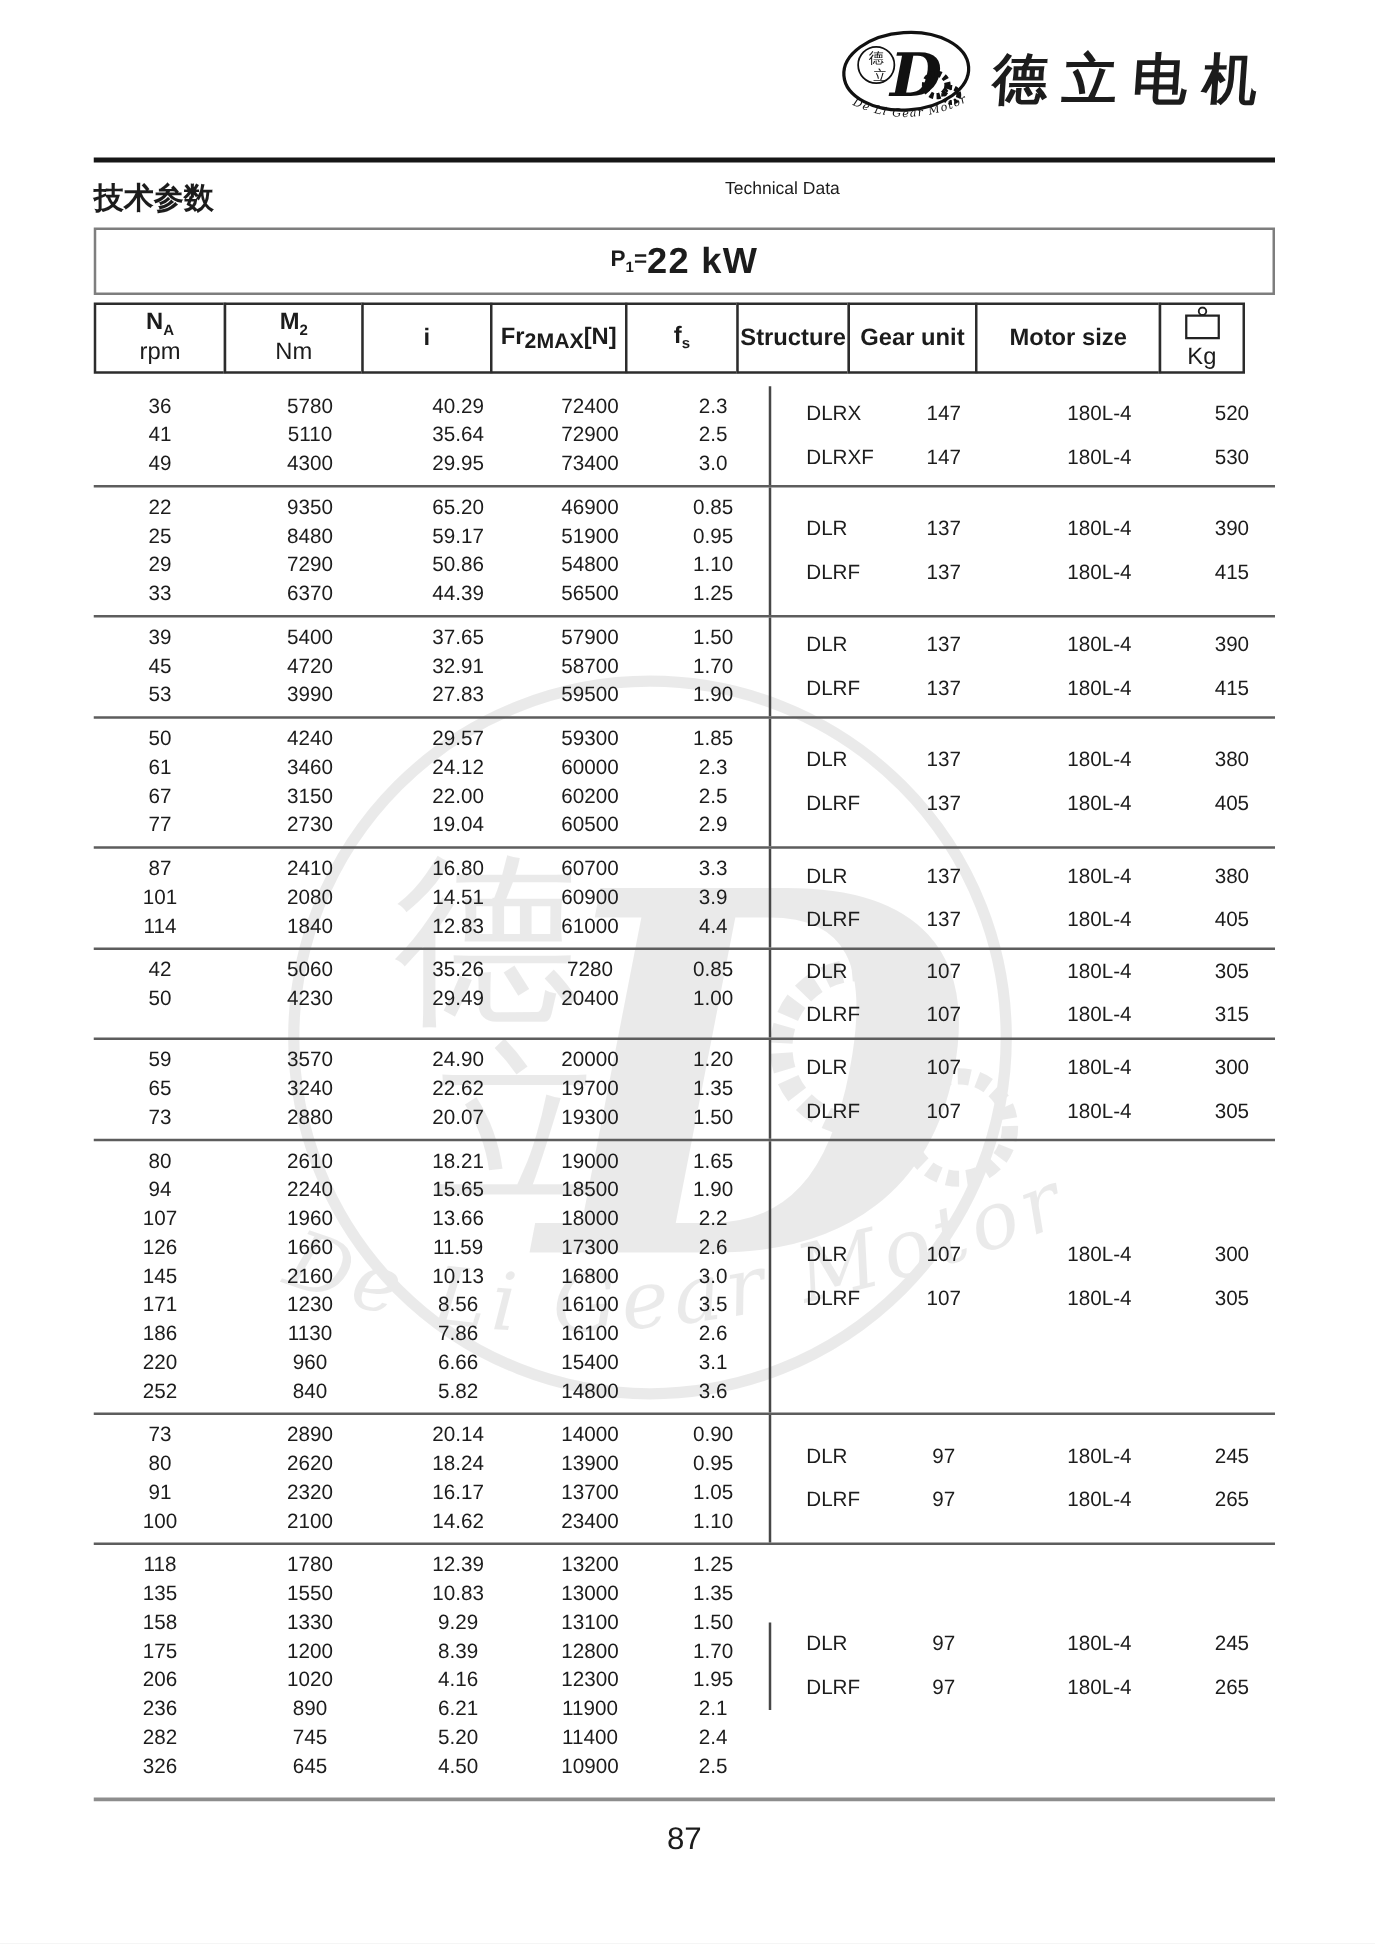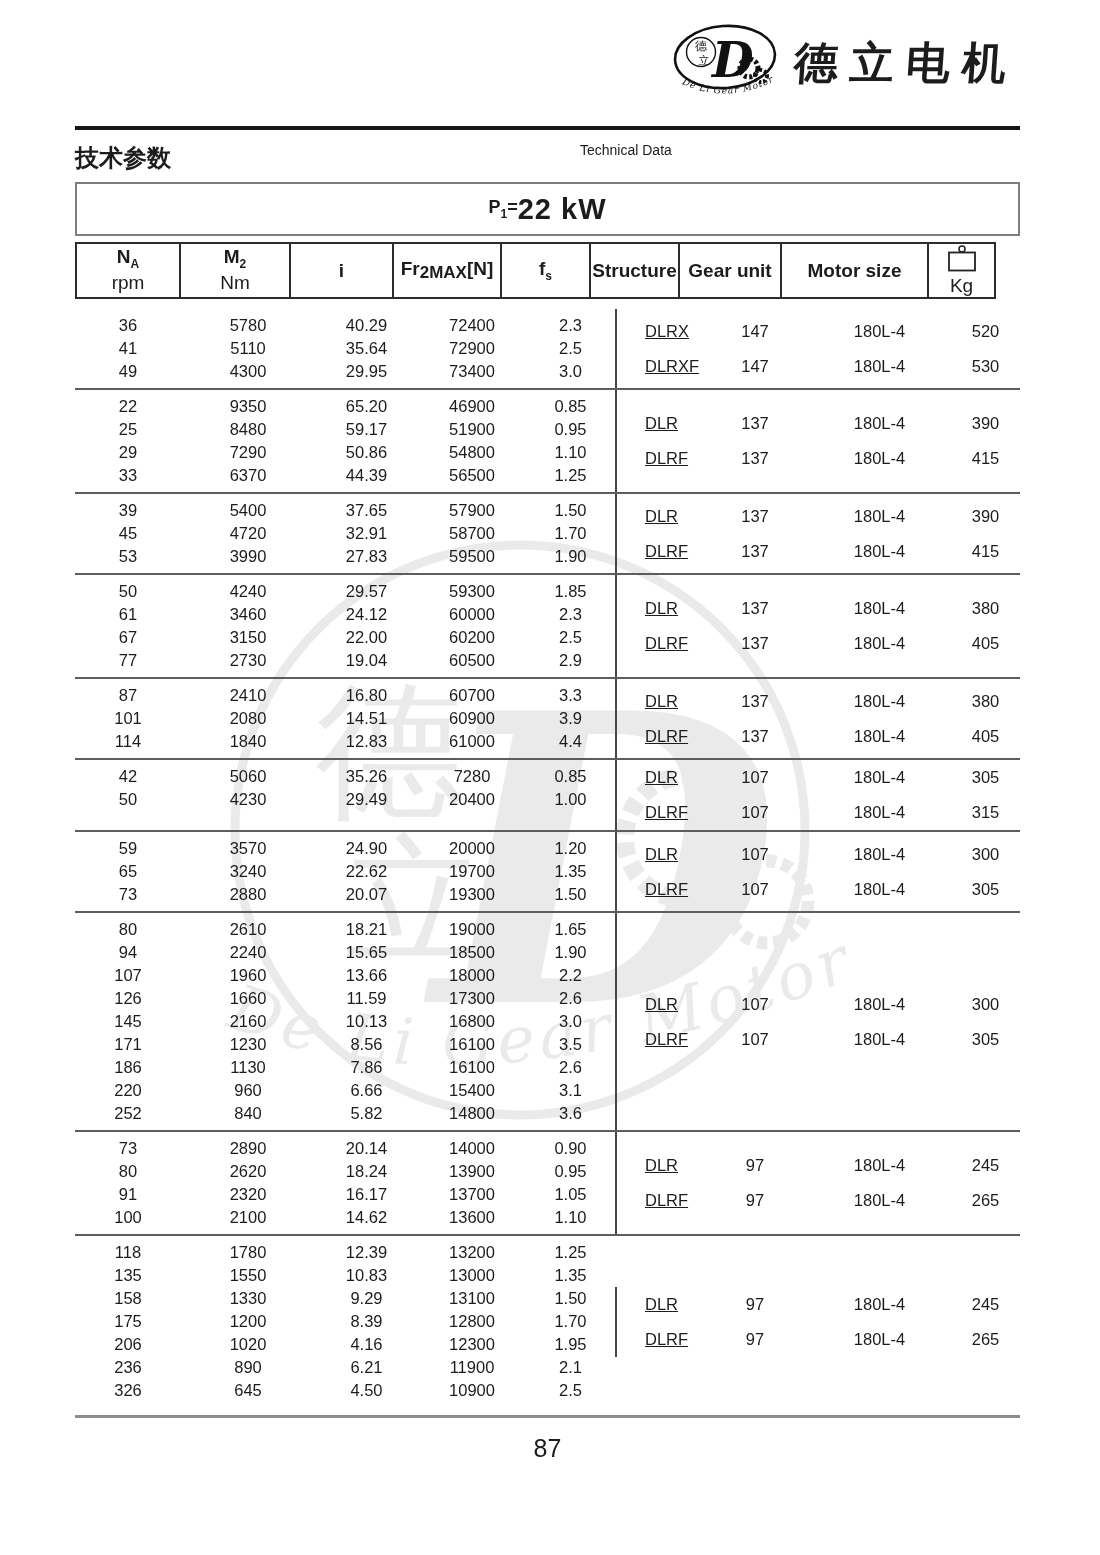--- a/index.html
+++ b/index.html
@@ -44,21 +44,21 @@
   .group{display:flex;border-bottom:2px solid #5d5d5d;}
   .group:last-child{border-bottom:none;align-items:center;}
   .g-left{width:540px;padding:5px 0;}
   .g-row{display:flex;height:23px;align-items:center;}
   .cell{font-size:16.5px;text-align:center;}
   .c0{width:106px}.c1{width:134px}.c2{width:103px}.c3{width:108px}.c4{width:89px}
   .g-right{width:403px;border-left:2px solid #474747;display:flex;align-items:center;}
   .g-right-inner{width:100%;}
   .s-row{display:flex;height:35px;align-items:center;}
   .scell{font-size:16.5px;}
-  .s0{width:87px;padding-left:28px;box-sizing:border-box;text-align:left;text-decoration:underline;}
+  .s0{width:87px;padding-left:28px;box-sizing:border-box;text-align:left;}
   .s1{width:102px;text-align:center;}
   .s2{width:147px;text-align:center;}
   .s3{width:65px;text-align:center;}
 
   
   .footer-rule{margin-top:8px;border-top:3px solid #8d8d8d;}
   .page-num{text-align:center;font-size:25px;margin-top:16px;}
 </style>
 </head>
 <body>
@@ -549,21 +549,21 @@
               <div class="cell c0">91</div>
               <div class="cell c1">2320</div>
               <div class="cell c2">16.17</div>
               <div class="cell c3">13700</div>
               <div class="cell c4">1.05</div>
             </div>
             <div class="g-row">
               <div class="cell c0">100</div>
               <div class="cell c1">2100</div>
               <div class="cell c2">14.62</div>
-              <div class="cell c3">13600</div>
+              <div class="cell c3">23400</div>
               <div class="cell c4">1.10</div>
             </div>
           </div>
           <div class="g-right">
             <div class="g-right-inner">
               <div class="s-row">
                 <div class="scell s0">DLR</div>
                 <div class="scell s1">97</div>
                 <div class="scell s2">180L-4</div>
                 <div class="scell s3">245</div>
@@ -615,20 +615,27 @@
               <div class="cell c4">1.95</div>
             </div>
             <div class="g-row">
               <div class="cell c0">236</div>
               <div class="cell c1">890</div>
               <div class="cell c2">6.21</div>
               <div class="cell c3">11900</div>
               <div class="cell c4">2.1</div>
             </div>
             <div class="g-row">
+              <div class="cell c0">282</div>
+              <div class="cell c1">745</div>
+              <div class="cell c2">5.20</div>
+              <div class="cell c3">11400</div>
+              <div class="cell c4">2.4</div>
+            </div>
+            <div class="g-row">
               <div class="cell c0">326</div>
               <div class="cell c1">645</div>
               <div class="cell c2">4.50</div>
               <div class="cell c3">10900</div>
               <div class="cell c4">2.5</div>
             </div>
           </div>
           <div class="g-right">
             <div class="g-right-inner">
               <div class="s-row">

